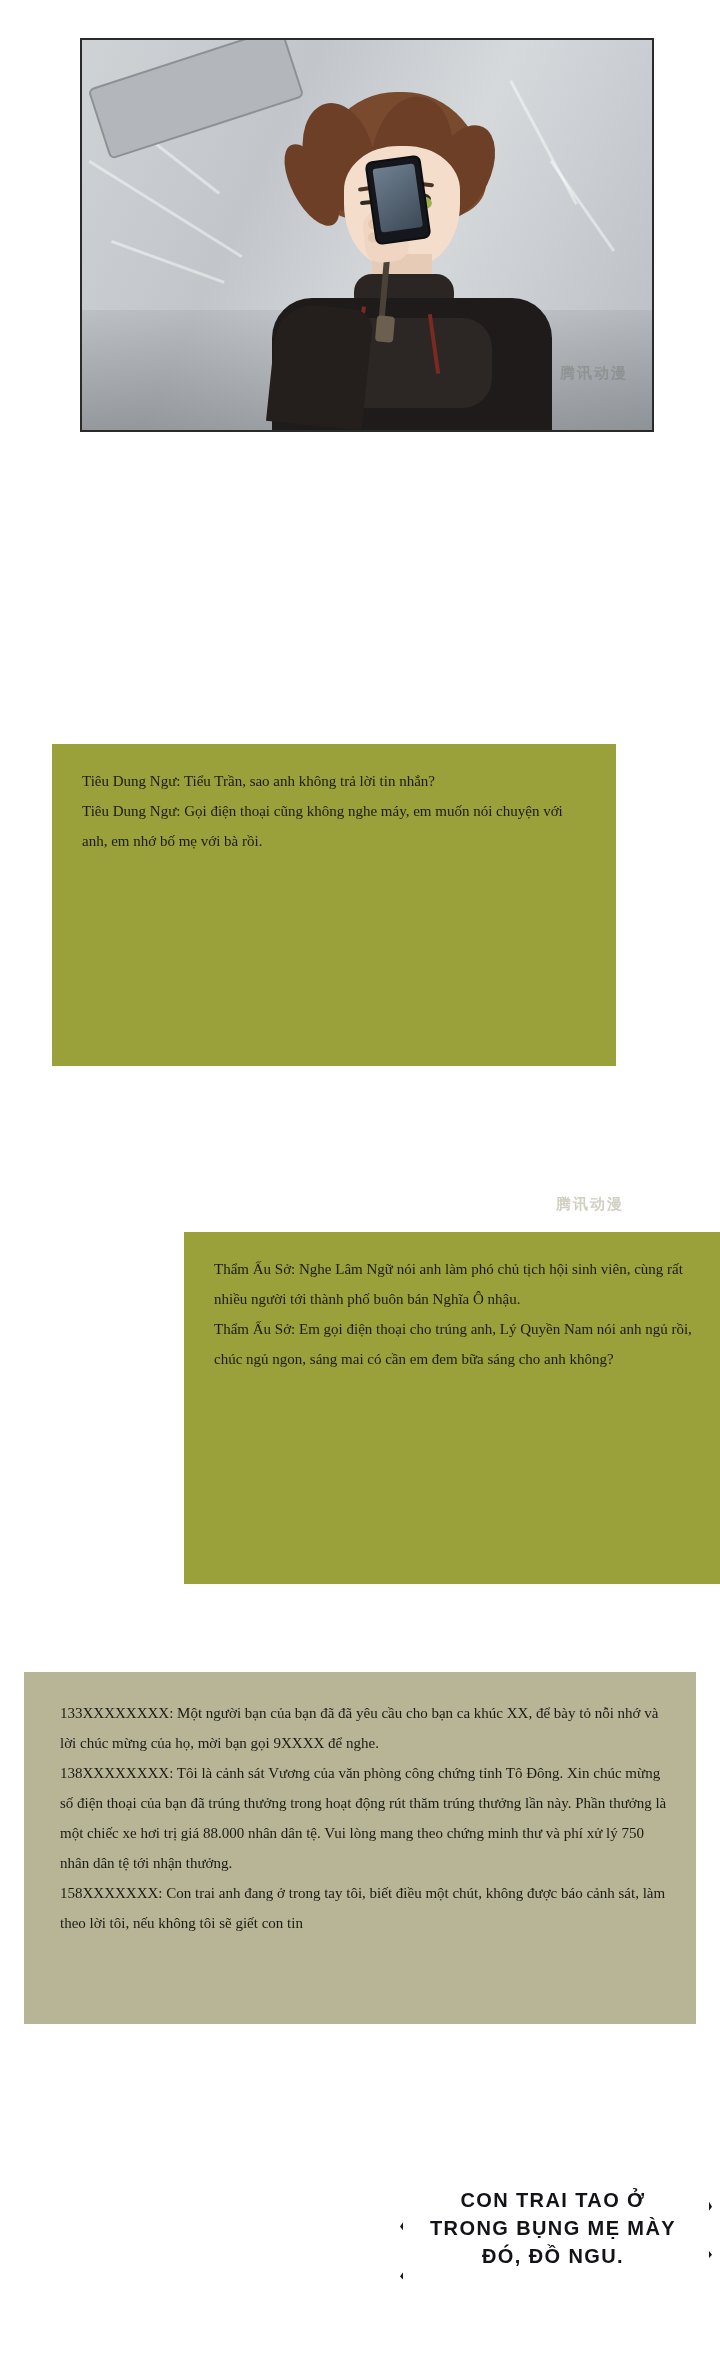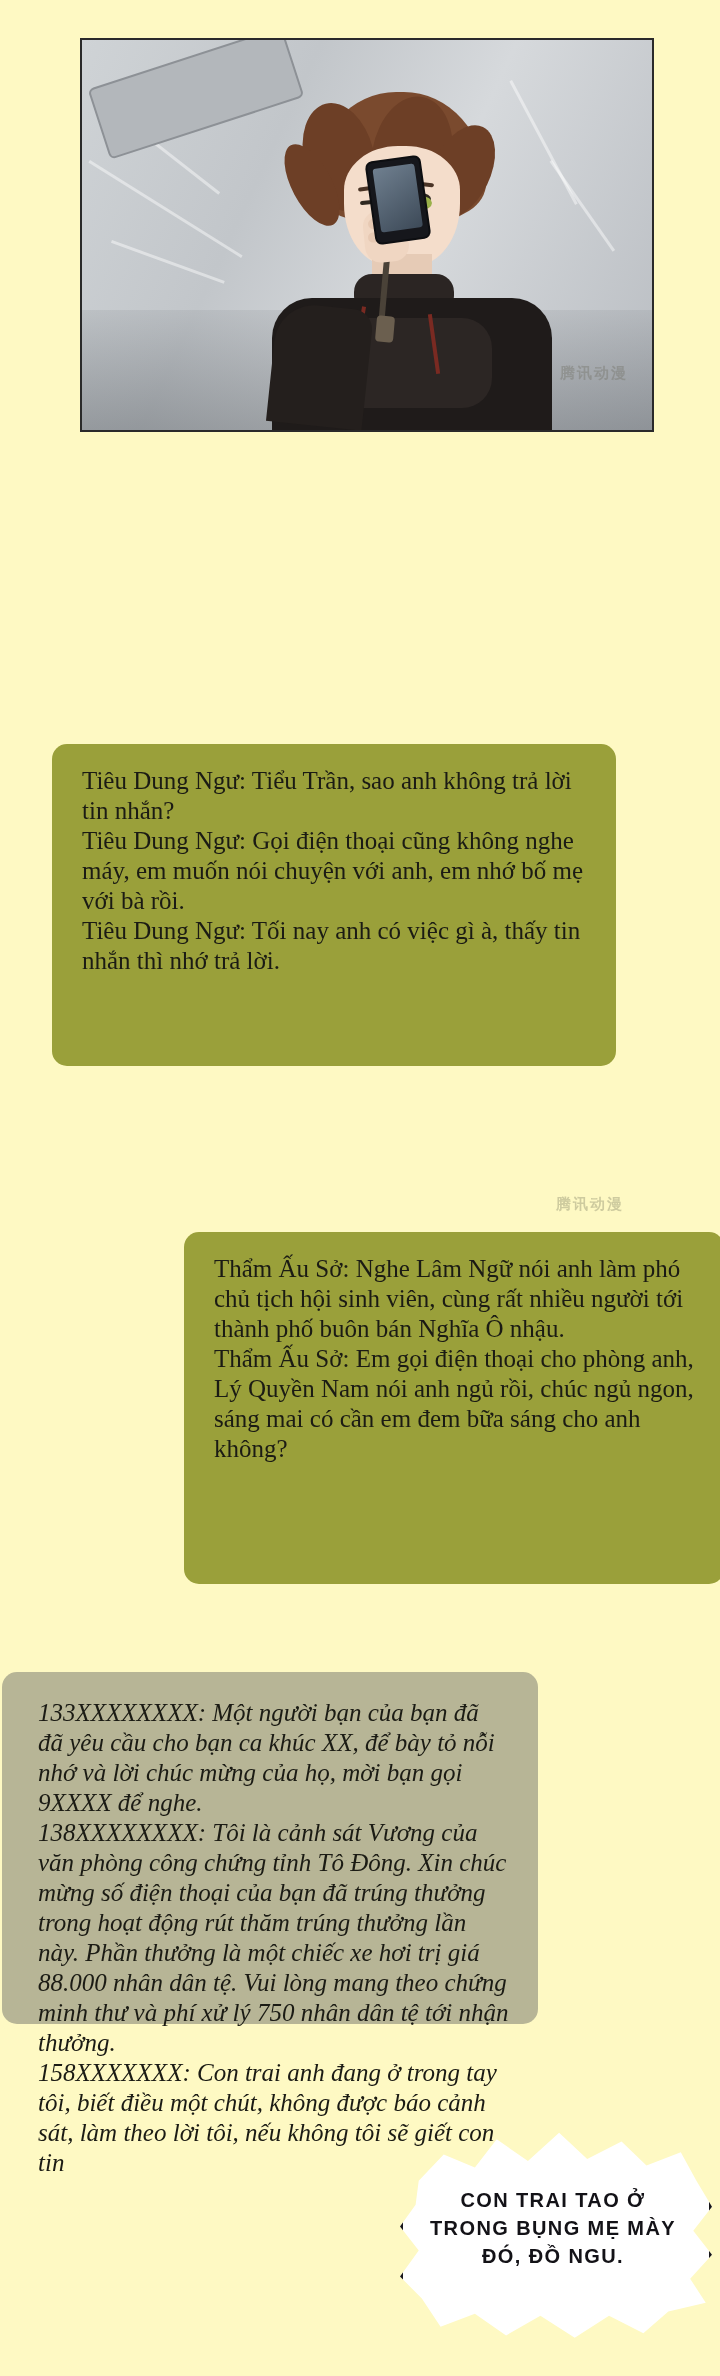--- a/index.html
+++ b/index.html
@@ -13,21 +13,21 @@
     position: relative;
     font-family: "Liberation Serif", serif;
     overflow: hidden;
   }
 
   .page {
     position: absolute;
     left: 0; top: 0;
     width: 720px;
     height: 2376px;
-    background: #fef9c3;
+    background: #ffffff;
   }
 
   
   .panel-illustration {
     position: absolute;
     left: 80px;
     top: 38px;
     width: 570px;
     height: 390px;
     background: #b9bcc0;
@@ -178,34 +178,32 @@
     font-weight: bold;
   }
   .wm-1 { left: 560px; top: 364px; }
   .wm-2 { left: 556px; top: 1195px; color: rgba(140,140,110,0.42); }
 
   
   .text-block {
     position: absolute;
     background: #9aa03a;
     color: #1b1b14;
-    font-size: 25px;
+    font-size: 15px;
     line-height: 30px;
     padding: 22px 26px 20px 30px;
     box-sizing: border-box;
-    border-radius: 15px;
   }
   .block-a { left: 52px;  top: 744px;  width: 564px; height: 322px; }
   .block-b { left: 184px; top: 1232px; width: 540px; height: 352px; }
   .block-c {
-    left: 2px; top: 1672px; width: 536px; height: 352px;
+    left: 24px; top: 1672px; width: 672px; height: 352px;
     background: #b7b596;
     color: #1b1b14;
     padding: 26px 28px 20px 36px;
-    font-style: italic;
   }
   .text-block p { margin: 0; }
 
   
   .burst-wrap {
     position: absolute;
     left: 400px;
     top: 2124px;
     width: 306px;
     height: 212px;
@@ -284,26 +282,25 @@
         <div class="phone-screen"></div>
       </div>
     </div>
   </div>
 
   <div class="watermark wm-1">腾讯动漫</div>
 
   <div class="text-block block-a">
     <p>Tiêu Dung Ngư: Tiểu Trần, sao anh không trả lời tin nhắn?</p>
     <p>Tiêu Dung Ngư: Gọi điện thoại cũng không nghe máy, em muốn nói chuyện với anh, em nhớ bố mẹ với bà rồi.</p>
-    <p>Tiêu Dung Ngư: Tối nay anh có việc gì à, thấy tin nhắn thì nhớ trả lời.</p>
   </div>
 
   <div class="text-block block-b">
     <p>Thẩm Ấu Sở: Nghe Lâm Ngữ nói anh làm phó chủ tịch hội sinh viên, cùng rất nhiều người tới thành phố buôn bán Nghĩa Ô nhậu.</p>
-    <p>Thẩm Ấu Sở: Em gọi điện thoại cho phòng anh, Lý Quyền Nam nói anh ngủ rồi, chúc ngủ ngon, sáng mai có cần em đem bữa sáng cho anh không?</p>
+    <p>Thẩm Ấu Sở: Em gọi điện thoại cho trúng anh, Lý Quyền Nam nói anh ngủ rồi, chúc ngủ ngon, sáng mai có cần em đem bữa sáng cho anh không?</p>
   </div>
 
   <div class="text-block block-c">
     <p>133XXXXXXXX: Một người bạn của bạn đã đã yêu cầu cho bạn ca khúc XX, để bày tỏ nỗi nhớ và lời chúc mừng của họ, mời bạn gọi 9XXXX để nghe.</p>
     <p>138XXXXXXXX: Tôi là cảnh sát Vương của văn phòng công chứng tỉnh Tô Đông. Xin chúc mừng số điện thoại của bạn đã trúng thưởng trong hoạt động rút thăm trúng thưởng lần này. Phần thưởng là một chiếc xe hơi trị giá 88.000 nhân dân tệ. Vui lòng mang theo chứng minh thư và phí xử lý 750 nhân dân tệ tới nhận thưởng.</p>
     <p>158XXXXXXX: Con trai anh đang ở trong tay tôi, biết điều một chút, không được báo cảnh sát, làm theo lời tôi, nếu không tôi sẽ giết con tin</p>
   </div>
 
   <div class="watermark wm-2">腾讯动漫</div>
 

